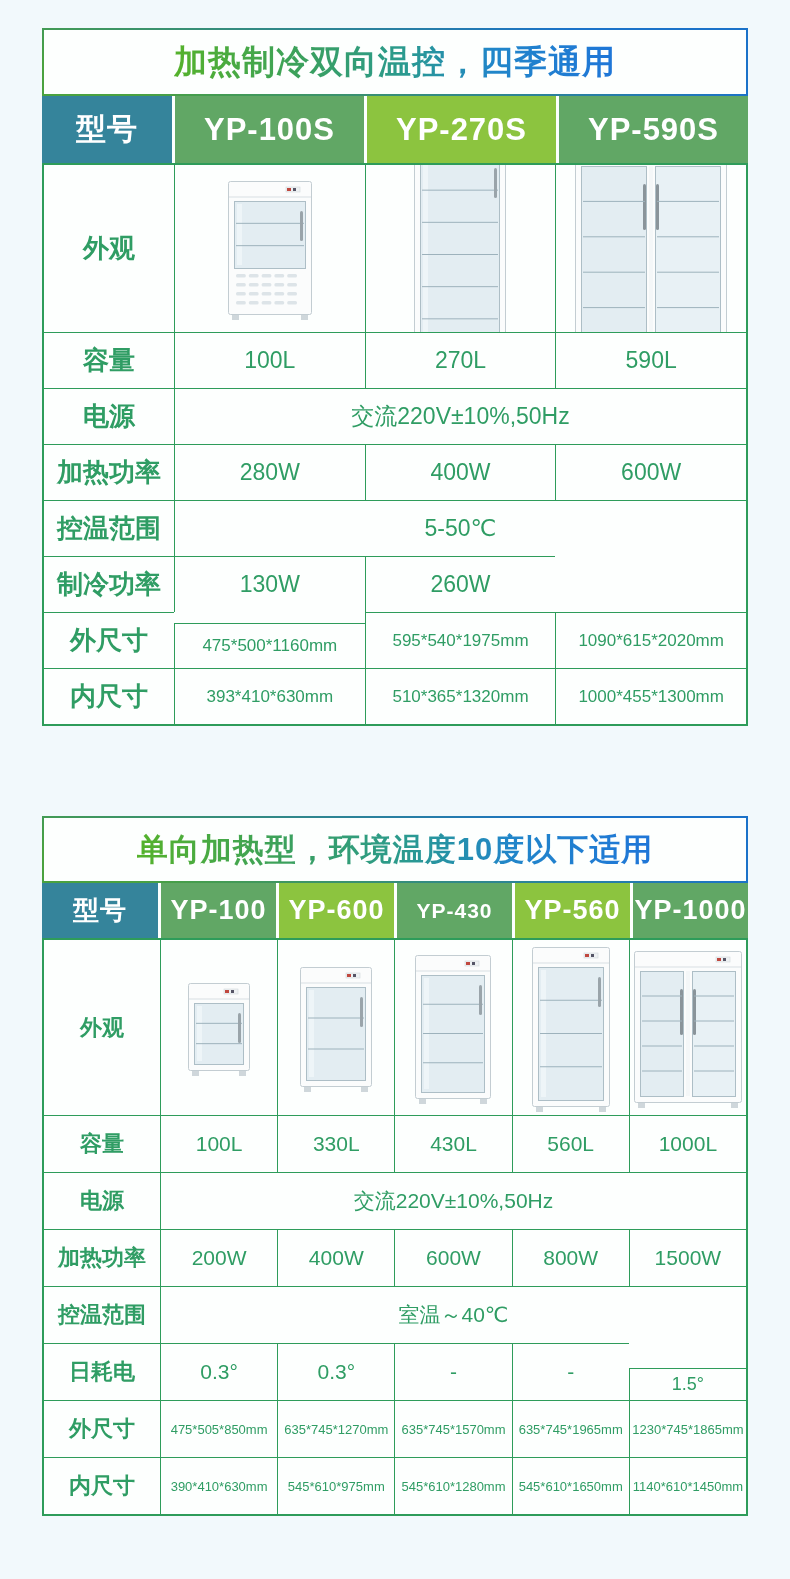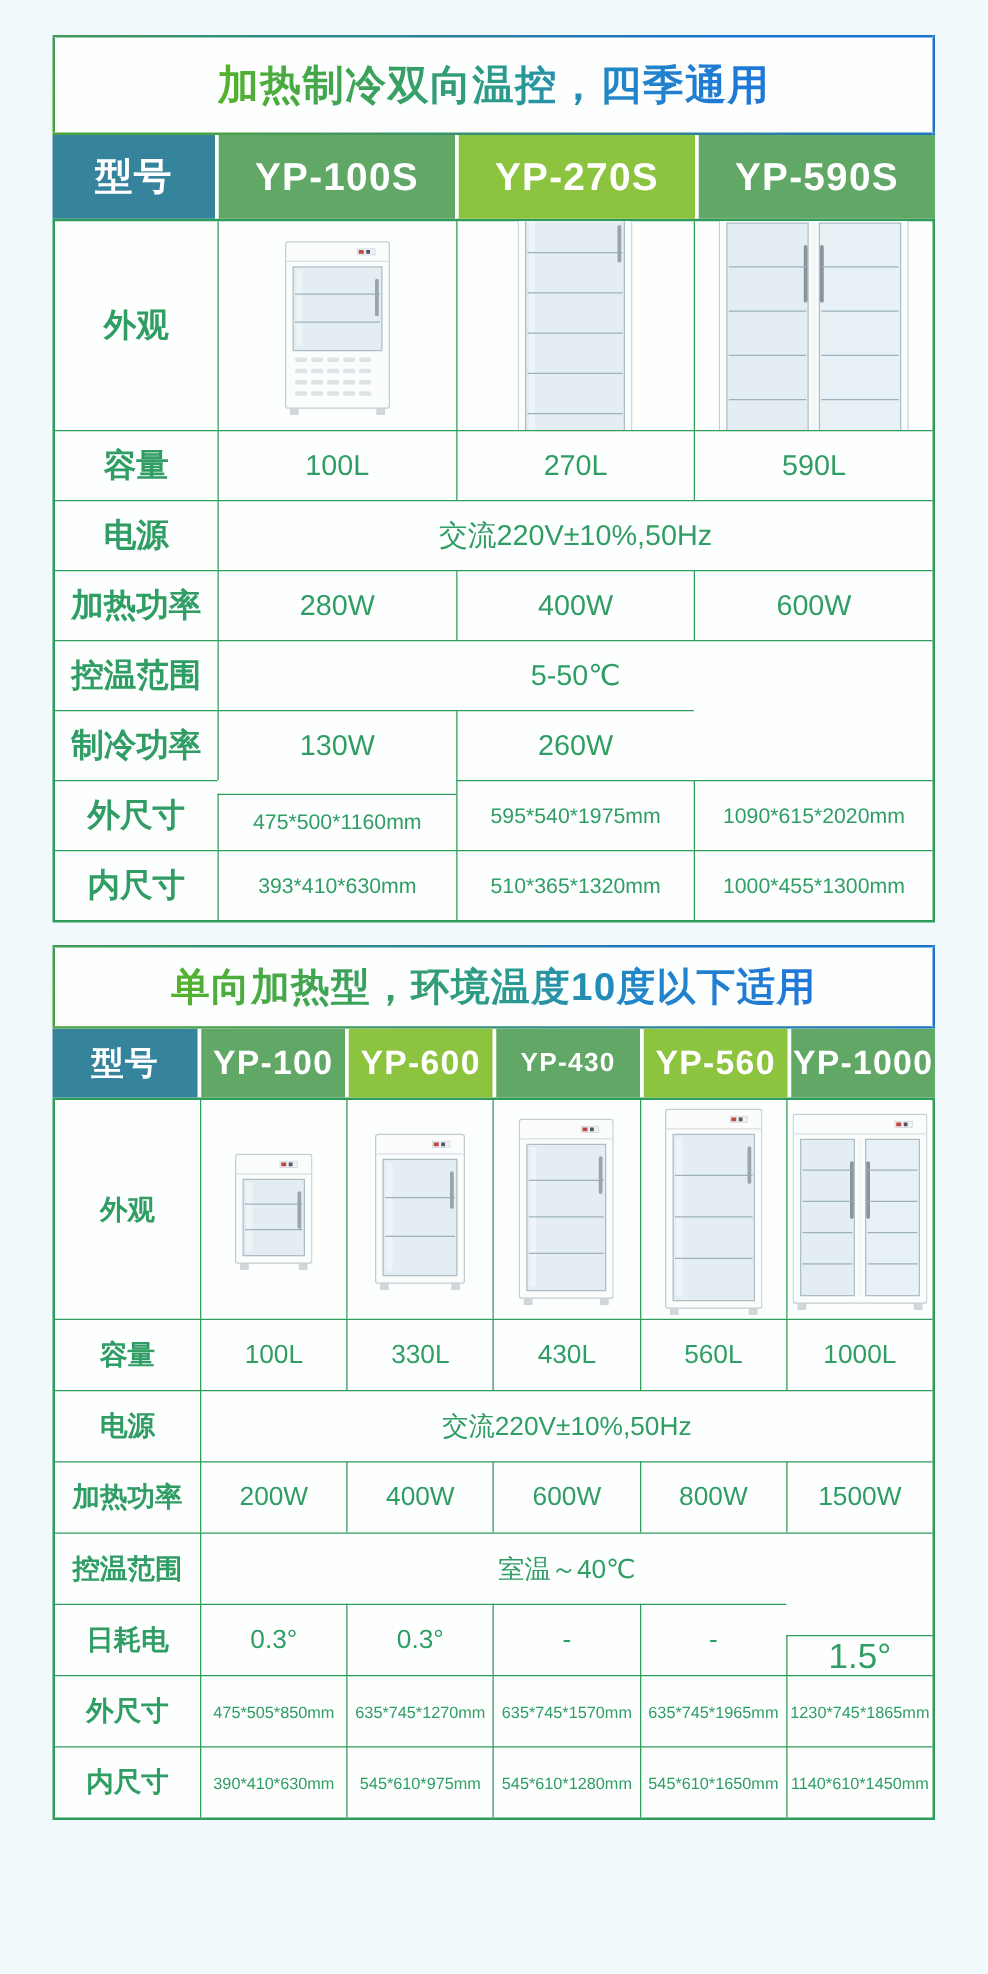--- a/index.html
+++ b/index.html
@@ -40,21 +40,21 @@
   .cell + .cell{border-left:1px solid #2e9c5a;}
   .cell.lbl{font-weight:bold;}
   .appcell svg{display:block;}
 </style>
 </head>
 <body>
 
 <div>
 
   <section class="panel" id="panel-0" style="top: 28px;">
-    <div class="title-box" id="tbox-0" style="height: 80px;">
+    <div class="title-box" id="tbox-0" style="height: 68px;">
       <span class="grad" id="title-0" style="font-size: 33px;">加热制冷双向温控，四季通用</span>
     </div>
     <div class="header-row" id="head-0" style="grid-template-columns: 130px repeat(3, 1fr); height: 67px;">
         <div class="hcell teal" style="font-size: 30px;">型号</div>
         <div class="hcell gmed" style="font-size: 31px;">YP-100S</div>
         <div class="hcell gbright" style="font-size: 31px;">YP-270S</div>
         <div class="hcell gmed" style="font-size: 31px;">YP-590S</div>
       </div>
     <div class="tbody" id="body-0">
         <div class="row" style="grid-template-columns: 130px repeat(3, 1fr); height: 167px;">
@@ -172,21 +172,21 @@
         </div>
         <div class="row" style="height: 56px; grid-template-columns: 130px repeat(3, 1fr);">
           <div class="cell lbl" style="font-size: 26px;">内尺寸</div>
           <div class="cell" style="font-size: 17px;">393*410*630mm</div>
           <div class="cell" style="font-size: 17px;">510*365*1320mm</div>
           <div class="cell" style="font-size: 17px;">1000*455*1300mm</div>
         </div>
       </div>
   </section>
 
-  <section class="panel" id="panel-1" style="top: 756px;">
+  <section class="panel" id="panel-1" style="top: 816px;">
     <div class="title-box" id="tbox-1" style="height: 67px;">
       <span class="grad" id="title-1" style="font-size: 31px;">单向加热型，环境温度10度以下适用</span>
     </div>
     <div class="header-row" id="head-1" style="grid-template-columns: 116px repeat(5, 1fr); height: 55px;">
         <div class="hcell teal" style="font-size: 26px;">型号</div>
         <div class="hcell gmed" style="font-size: 27px;">YP-100</div>
         <div class="hcell gbright" style="font-size: 27px;">YP-600</div>
         <div class="hcell gmed" style="font-size: 21px;">YP-430</div>
         <div class="hcell gbright" style="font-size: 27px;">YP-560</div>
         <div class="hcell gmed" style="font-size: 27px;">YP-1000</div>
@@ -308,21 +308,21 @@
         <div class="row" style="height: 57px; grid-template-columns: 116px 1fr;">
           <div class="cell lbl" style="font-size: 22px;">控温范围</div>
           <div class="cell" style="font-size: 21px;">室温～40℃</div>
         </div>
         <div class="row" style="height: 57px; grid-template-columns: 116px repeat(5, 1fr);">
           <div class="cell lbl" style="font-size: 22px;">日耗电</div>
           <div class="cell" style="font-size: 21px;">0.3°</div>
           <div class="cell" style="font-size: 21px;">0.3°</div>
           <div class="cell" style="font-size: 21px;">-</div>
           <div class="cell" style="font-size: 21px;">-</div>
-          <div class="cell" style="font-size: 28px; margin-top: 25px;">1.5°</div>
+          <div class="cell" style="font-size: 18px; margin-top: 25px;">1.5°</div>
         </div>
         <div class="row" style="height: 57px; grid-template-columns: 116px repeat(5, 1fr);">
           <div class="cell lbl" style="font-size: 22px;">外尺寸</div>
           <div class="cell" style="font-size: 13px;">475*505*850mm</div>
           <div class="cell" style="font-size: 13px;">635*745*1270mm</div>
           <div class="cell" style="font-size: 13px;">635*745*1570mm</div>
           <div class="cell" style="font-size: 13px;">635*745*1965mm</div>
           <div class="cell" style="font-size: 13px;">1230*745*1865mm</div>
         </div>
         <div class="row" style="height: 57px; grid-template-columns: 116px repeat(5, 1fr);">

